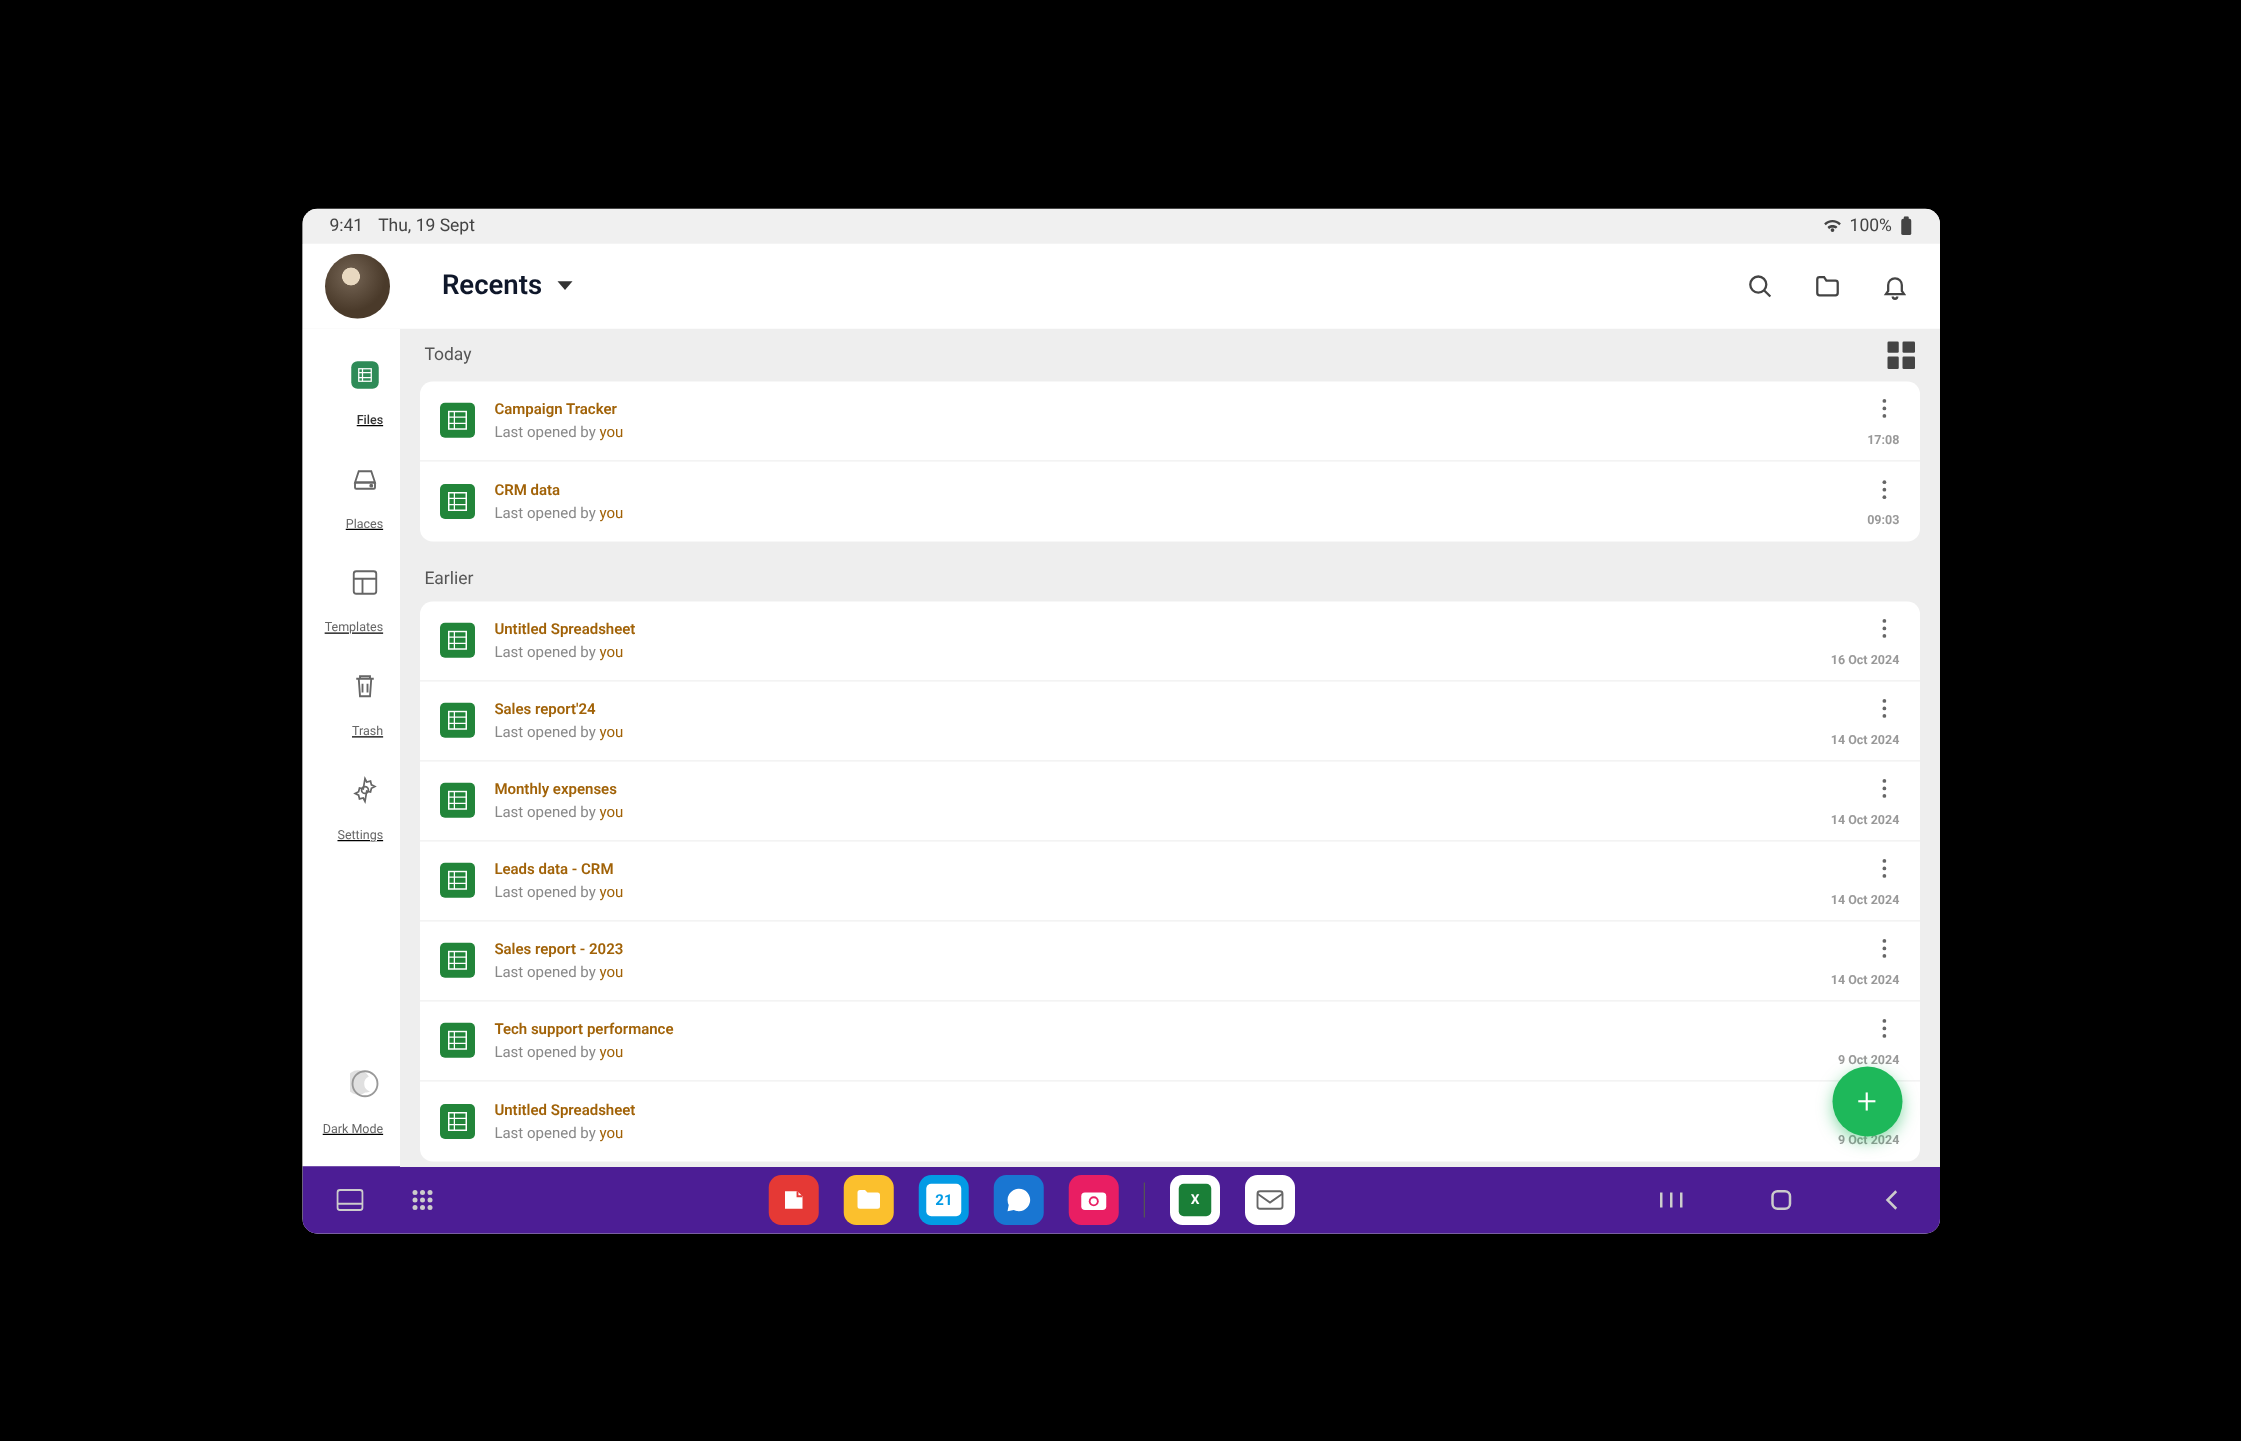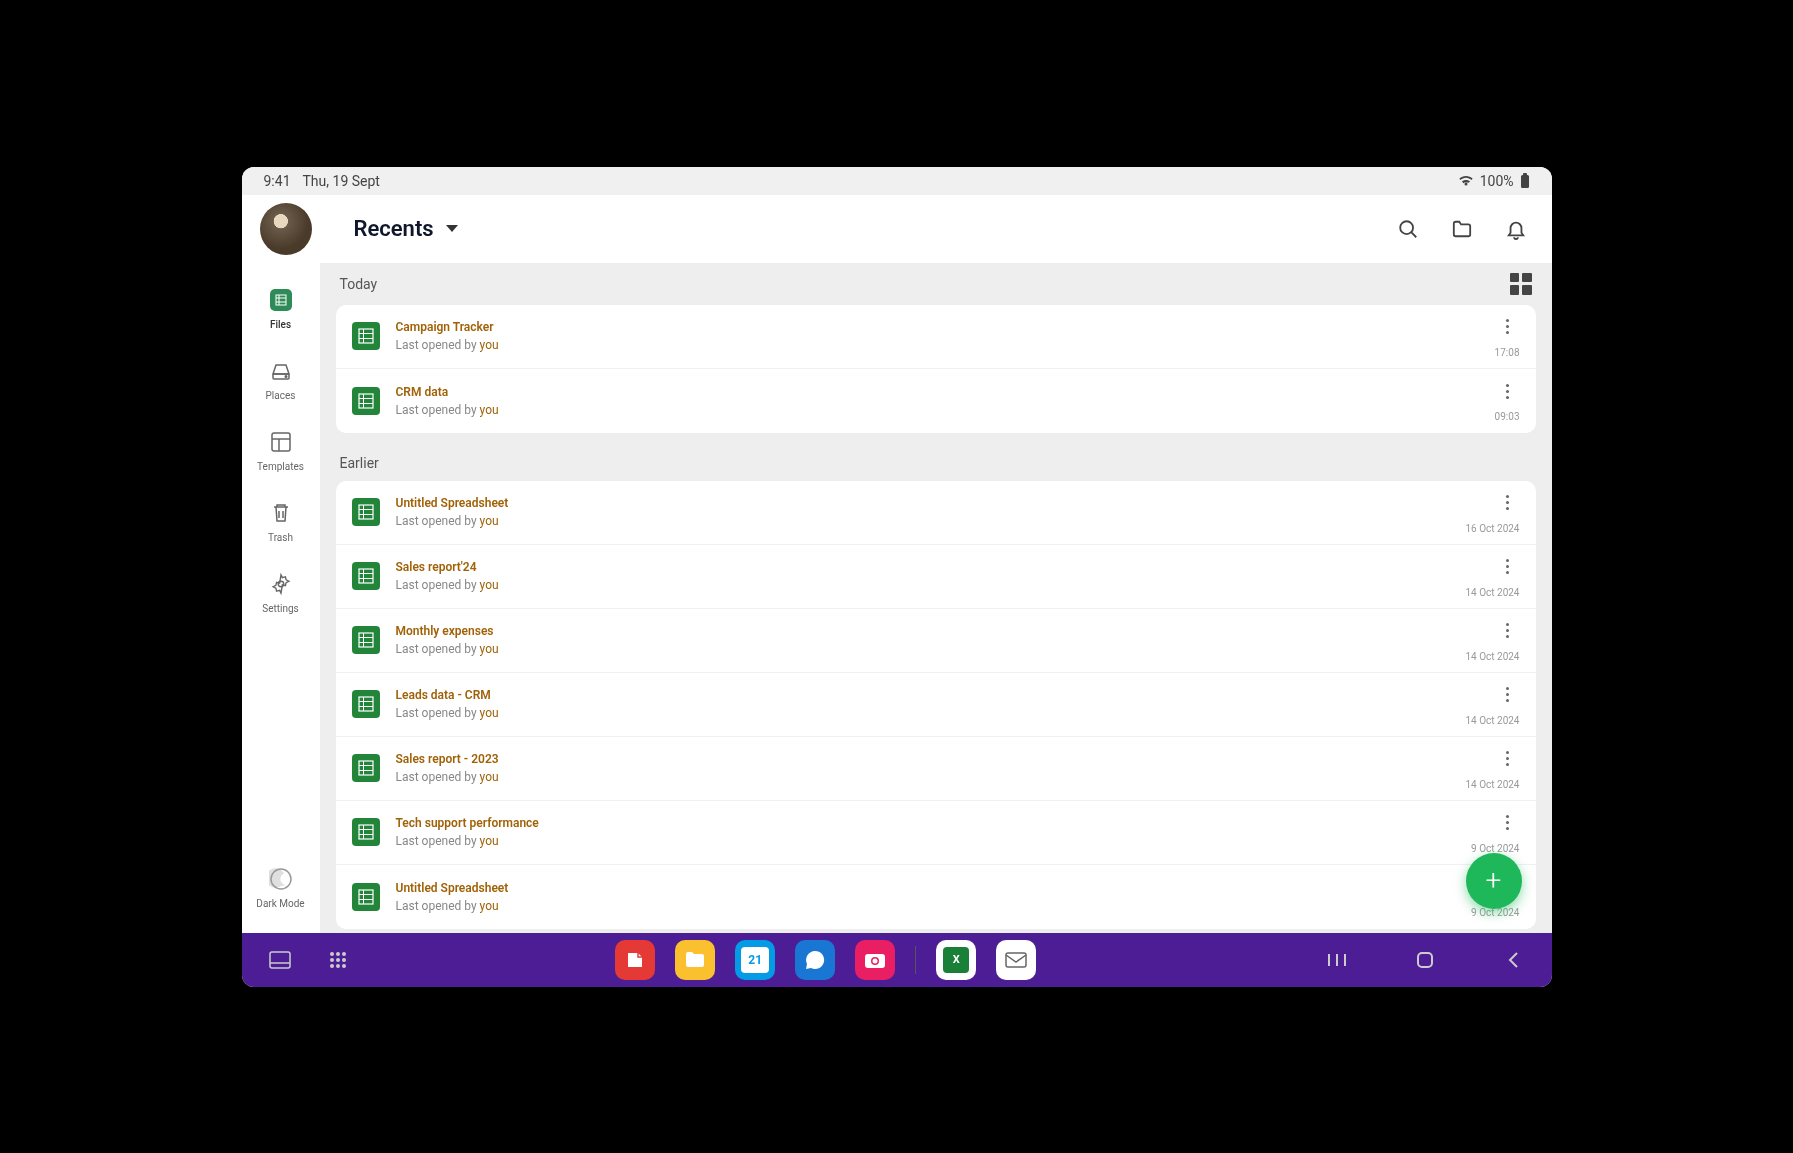--- a/index.html
+++ b/index.html
@@ -18,21 +18,21 @@
     .avatar-inner { width: 100%; height: 100%; background: radial-gradient(circle at 40% 35%, #e8d8c0 15%, #6a5a4a 16%, #4a3a2a 60%); }
     .page-title-wrap { display: flex; align-items: center; gap: 12px; margin-left: 42px; cursor: pointer; }
     .page-title { font-size: 22px; font-weight: 600; color: #0f172a; }
     .dropdown-caret { width: 0; height: 0; border-left: 6px solid transparent; border-right: 6px solid transparent; border-top: 7px solid #333; }
     .top-actions { margin-left: auto; display: flex; gap: 18px; align-items: center; }
     .icon-btn { width: 36px; height: 36px; display: flex; align-items: center; justify-content: center; cursor: pointer; color: #444; }
     
     .body { flex: 1; display: flex; overflow: hidden; background: #eeeeee; }
     
     .sidebar { width: 78px; background: #fff; display: flex; flex-direction: column; align-items: center; padding-top: 18px; gap: 18px; }
-    .side-item { display: flex; flex-direction: column; align-items: center; gap: 4px; cursor: pointer; padding: 4px; width: 60px; }
+    .side-item { display: flex; flex-direction: column; align-items: flex-end; gap: 16px; cursor: pointer; padding: 4px; width: 60px; text-decoration: underline; }
     .side-icon { width: 30px; height: 30px; display: flex; align-items: center; justify-content: center; color: #555; }
     .side-item.active .side-icon-box { background: #2e8b57; border-radius: 5px; width: 22px; height: 22px; display: flex; align-items: center; justify-content: center; }
     .side-label { font-size: 10px; color: #666; }
     .side-item.active .side-label { color: #333; font-weight: 500; }
     .side-spacer { flex: 1; }
     .side-bottom { margin-bottom: 20px; }
     
     .content { flex: 1; overflow-y: auto; background: #eeeeee; position: relative; }
     .section-header { padding: 10px 20px; font-size: 14px; color: #555; display: flex; align-items: center; }
     .grid-toggle { margin-left: auto; width: 22px; height: 22px; display: grid; grid-template-columns: 1fr 1fr; grid-template-rows: 1fr 1fr; gap: 3px; cursor: pointer; }
@@ -40,21 +40,21 @@
     
     .file-list { background: #fff; margin: 0 16px 12px 16px; border-radius: 10px; overflow: hidden; }
     .file-row { display: flex; align-items: center; padding: 10px 16px; border-bottom: 1px solid #f0f0f0; cursor: pointer; position: relative; min-height: 64px; }
     .file-row:last-child { border-bottom: none; }
     .file-icon { width: 28px; height: 28px; background: #22853a; border-radius: 4px; display: flex; align-items: center; justify-content: center; margin-right: 16px; flex-shrink: 0; }
     .file-icon svg { fill: #fff; }
     .file-info { flex: 1; display: flex; flex-direction: column; gap: 4px; }
     .file-title { font-size: 12px; font-weight: 600; color: #a16207; }
     .file-sub { font-size: 12px; color: #888; }
     .file-sub .you { color: #a16207; }
-    .file-meta { display: flex; flex-direction: column; align-items: flex-end; gap: 8px; }
+    .file-meta { display: flex; flex-direction: column; align-items: flex-end; gap: 8px; font-weight: bold; }
     .more-btn { width: 24px; height: 24px; display: flex; align-items: center; justify-content: center; cursor: pointer; }
     .more-dots { display: flex; flex-direction: column; gap: 3px; }
     .more-dots span { width: 3px; height: 3px; background: #666; border-radius: 50%; }
     .file-date { font-size: 10px; color: #999; }
     
     .fab { position: absolute; bottom: 24px; right: 30px; width: 56px; height: 56px; border-radius: 50%; background: #1eb85a; display: flex; align-items: center; justify-content: center; box-shadow: 0 4px 12px rgba(30,184,90,0.5); cursor: pointer; z-index: 10; }
     .fab-plus { color: #fff; font-size: 28px; font-weight: 300; }
     
     .bottom-bar { height: 54px; background: #4c1d95; display: flex; align-items: center; padding: 0 24px; justify-content: flex-end; }
     .bottom-left { display: flex; gap: 30px; align-items: center; }

